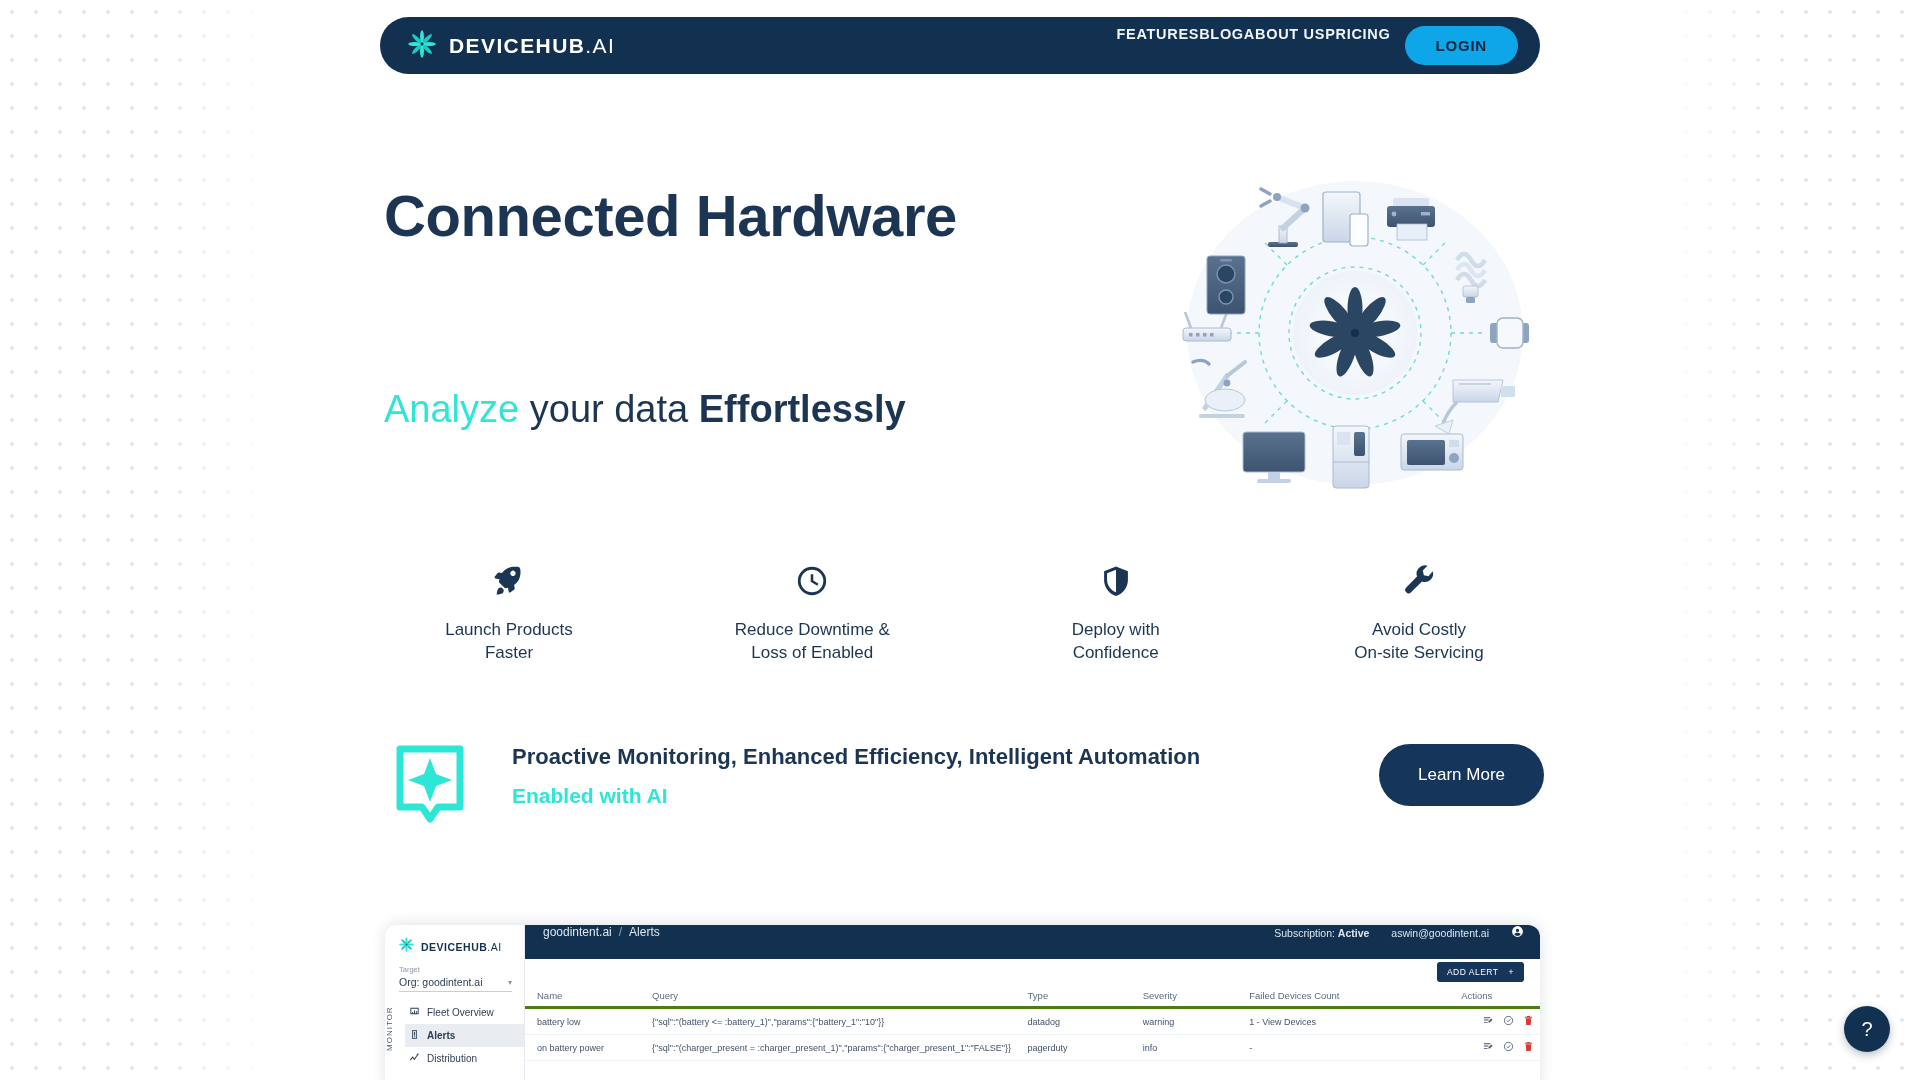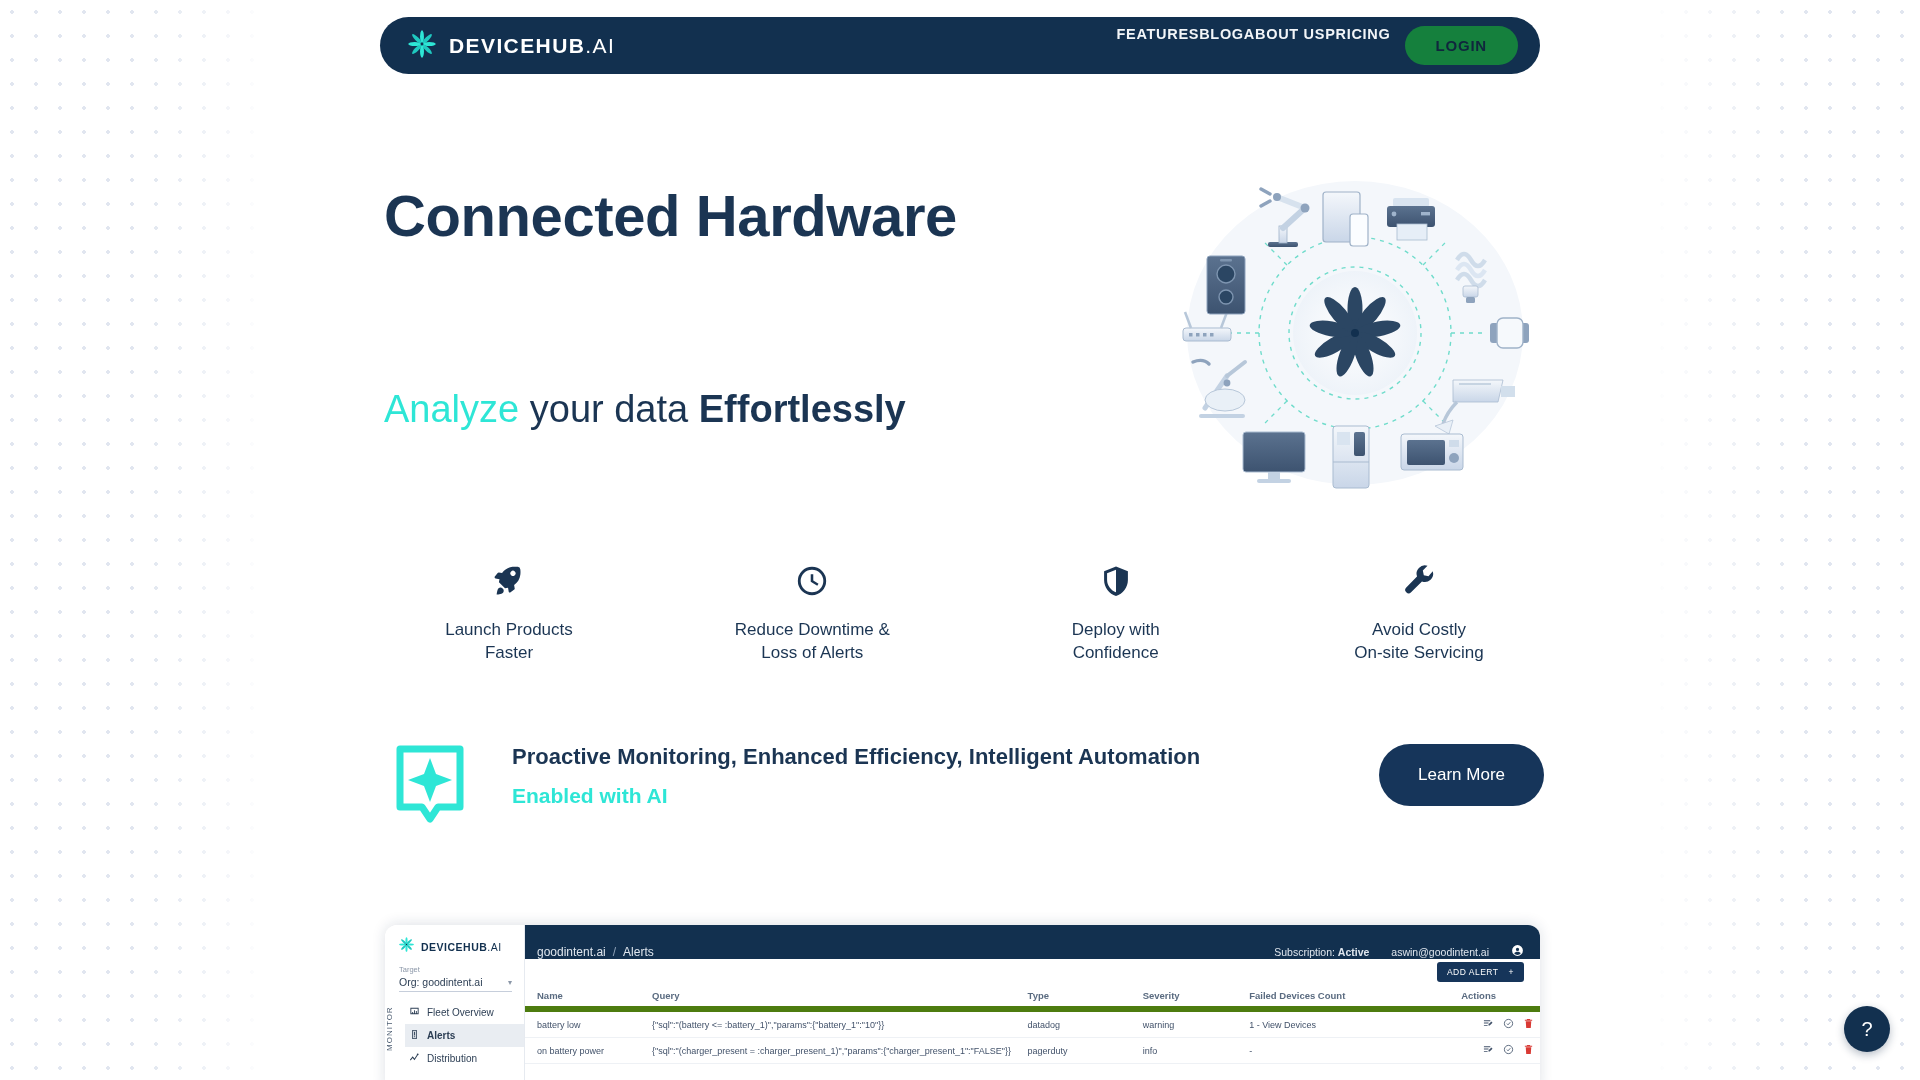--- a/index.html
+++ b/index.html
@@ -38,21 +38,21 @@
   }
   .brand-text .ai { font-weight:400; }
   .nav-links {
     margin-left:auto; display:flex; align-items:flex-start; 
   }
   .nav-link {
     color:#f2f5f8; font-size:14.5px; font-weight:700; letter-spacing:.7px;
     text-decoration:none; cursor:pointer; white-space:nowrap;
   }
   .login-btn {
-    background:#15803d; color:#10263d;
+    background:#0ea5e9; color:#10263d;
     font-size:15px; font-weight:700; letter-spacing:.8px;
     border:none; border-radius:22px;
     padding:11px 31px; margin-left:14px; cursor:pointer;
     font-family:"Liberation Sans", sans-serif;
   }
 
   
   .hero-head {
     position:absolute; left:384px; top:182px; width:760px;
     font-size:58px; line-height:1.17; font-weight:700;
@@ -127,37 +127,37 @@
   .side-items { flex:1; }
   .side-item {
     display:flex; align-items:center; gap:7px;
     padding:5px 6px 5px 4px; font-size:10px; color:#2c3e54; cursor:pointer;
   }
   .side-item.active { background:#e9edf2; font-weight:700; }
   .side-item svg { fill:#2c3e54; flex:none; }
 
   .dash-main { position:absolute; left:140px; top:0; right:0; bottom:0; }
   .dash-top {
-    height:34px; background:#12304f; display:flex; align-items:flex-end;
-    padding:0 16px 0 12px; color:#dfe6ee; font-size:12px;
+    height:34px; background:#12304f; display:flex; align-items:flex-start;
+    padding:0 16px 0 18px; color:#dfe6ee; font-size:12px;
   }
   .dash-top .sep { margin:0 7px; color:#8ea2b8; }
   .dash-top .right { margin-left:auto; display:flex; align-items:center; gap:22px; font-size:10.5px; }
   .dash-top .right b { font-weight:700; }
   .dash-actionbar { height:26px; display:flex; align-items:center; justify-content:flex-end; padding-right:16px; }
   .add-alert {
     background:#16355a; color:#fff; font-size:8.5px; letter-spacing:.5px;
     border:none; border-radius:3px; padding:5px 10px; cursor:pointer;
     display:flex; align-items:flex-end; gap:10px;
     font-family:"Liberation Sans", sans-serif;
   }
   table.alerts { width:100%; border-collapse:collapse; table-layout:fixed; }
   table.alerts th {
-    font-size:9.5px; font-weight:700; color:#5a6b80; text-align:left;
-    padding:5px 6px; border-bottom:6px solid #4d7c0f;
+    font-size:9.5px; font-weight:400; color:#5a6b80; text-align:left;
+    padding:5px 6px; border-bottom:3px solid #4d7c0f;
   }
   table.alerts td {
     font-size:9px; color:#42526a; padding:6px; border-bottom:1px solid #eef1f5;
     overflow:hidden; text-overflow:ellipsis; white-space:nowrap;
   }
   .c-name{width:100px;padding-left:12px !important;} .c-query{width:310px;}
   .c-type{width:95px;} .c-sev{width:88px;} .c-failed{width:175px;} .c-act{width:70px;}
   th.c-act{text-align:right;padding-right:14px;}
   td.c-act{text-align:right;padding-right:12px;}
   .act-icons { display:inline-flex; gap:9px; align-items:center; justify-content:flex-end; }
@@ -405,21 +405,21 @@
     </div>
 
     <div class="feature">
       <div class="f-icon">
         <svg width="34" height="34" viewBox="0 0 24 24">
             <path d="M12 2a10 10 0 1 0 0 20 10 10 0 0 0 0-20zm0 18a8 8 0 1 1 0-16 8 8 0 0 1 0 16zm.9-12.8h-1.8v5.4l4.6 2.8.9-1.5-3.7-2.2z"></path>
           </svg>
       </div>
       <div class="f-label">
         <span>Reduce Downtime &amp;</span><br>
-        <span>Loss of Alerts</span>
+        <span>Loss of Enabled</span>
       </div>
     </div>
 
     <div class="feature">
       <div class="f-icon">
         <svg width="34" height="34" viewBox="0 0 24 24">
             <path d="M12 1.8 3.6 5.2v6.1c0 5.2 3.6 10 8.4 11.2 4.8-1.2 8.4-6 8.4-11.2V5.2zm0 2.2v16c-3.5-1.1-6.3-5-6.3-8.7V6.6z"></path>
           </svg>
       </div>
       <div class="f-label">

